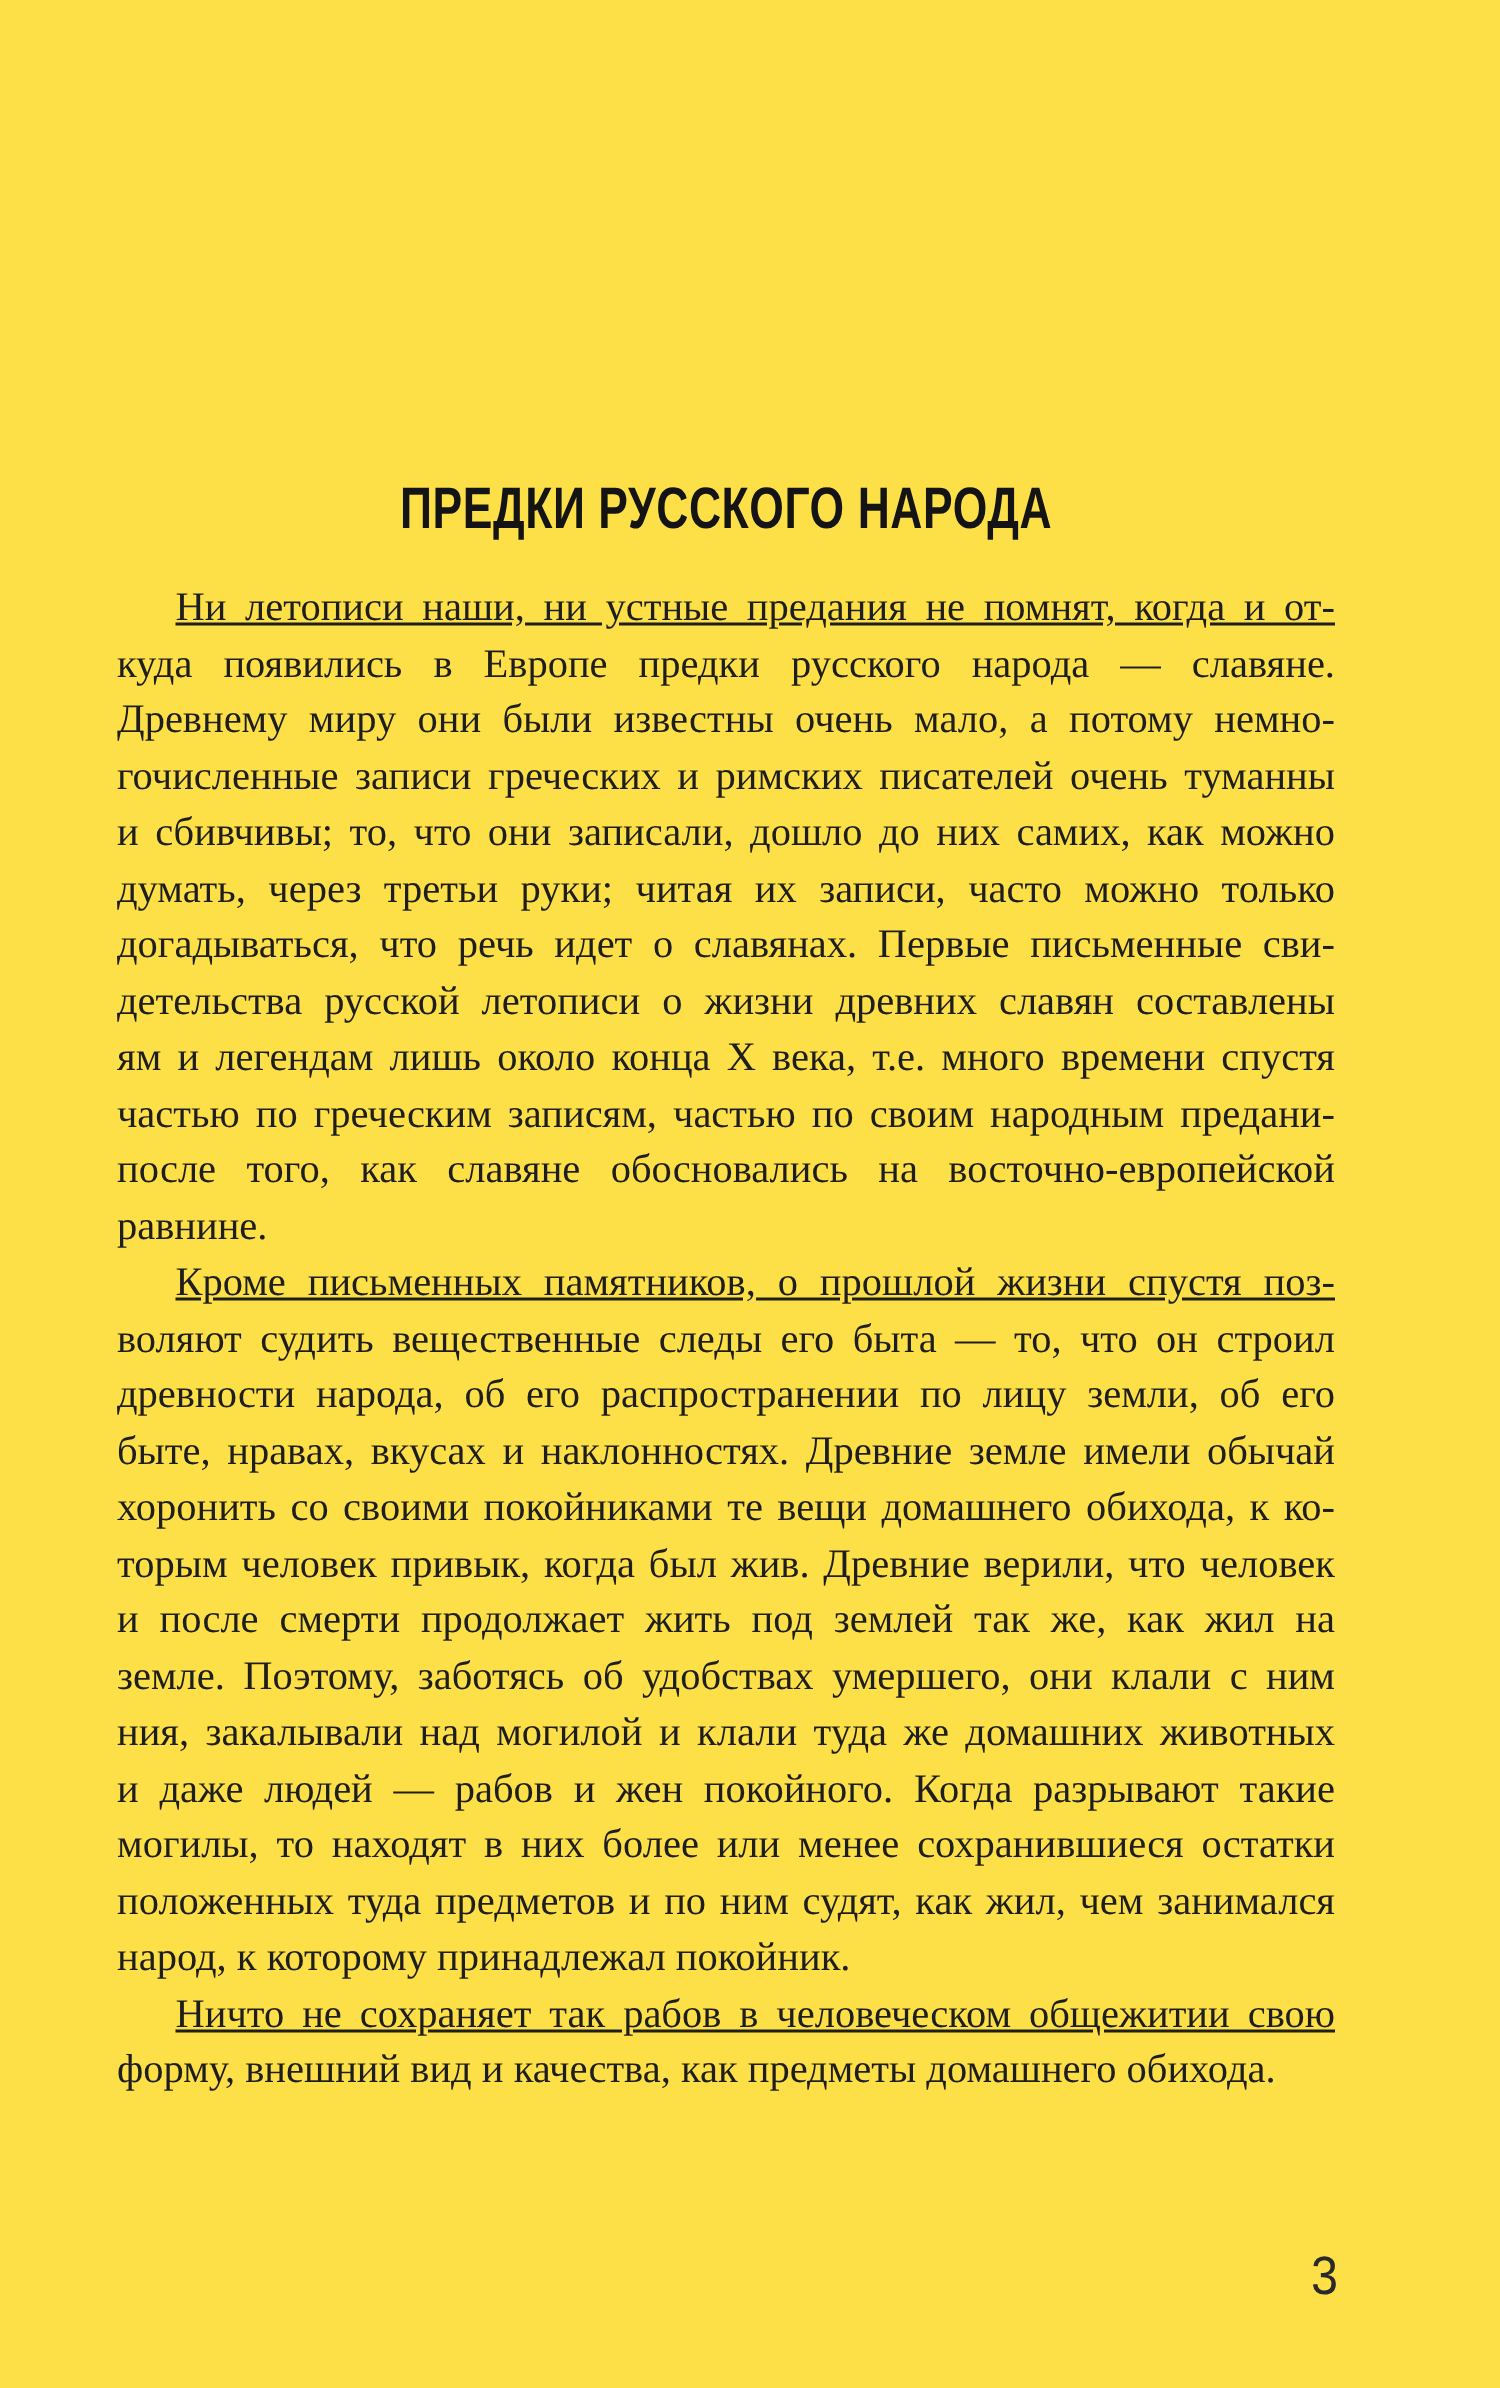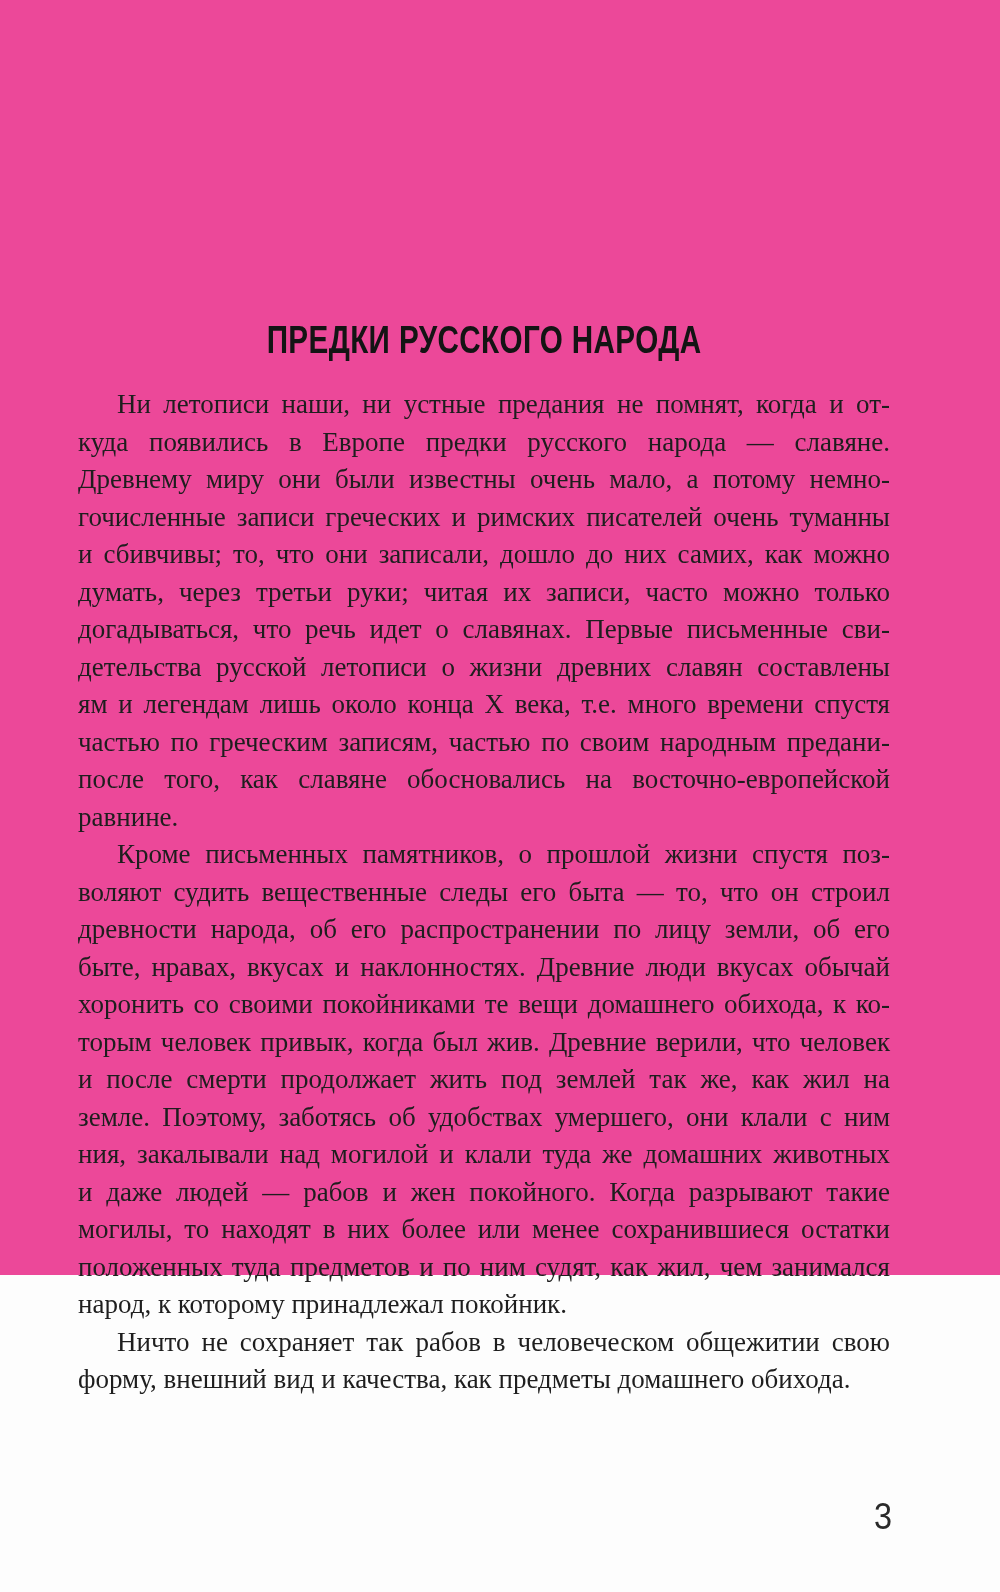--- a/index.html
+++ b/index.html
@@ -7,22 +7,22 @@
     padding: 0;
     width: 1000px;
     height: 1592px;
     background: #fdfdfd;
     overflow: hidden;
     font-family: "Liberation Serif", "DejaVu Serif", serif;
   }
   .page {
     position: relative;
     width: 1000px;
-    height: 1275px;
-    background: #ec4899;
+    height: 1592px;
+    background: #fde047;
   }
   .title-wrap {
     position: absolute;
     left: 78px;
     top: 320px;
     width: 812px;
     text-align: center;
   }
   .title {
     display: inline-block;
@@ -46,21 +46,21 @@
     color: #1e1e1e;
   }
   .para { margin: 0; }
   .line {
     white-space: nowrap;
     text-align: justify;
     text-align-last: justify;
     height: 37.5px;
     overflow: visible;
   }
-  .line.first { text-indent: 39px; }
+  .line.first { text-indent: 39px; text-decoration: underline; }
   .line.last  { text-align-last: left; }
   .page-number {
     position: absolute;
     right: 108px;
     top: 1498px;
     font-family: "Liberation Sans", "DejaVu Sans", sans-serif;
     font-size: 36px;
     line-height: 38px;
     color: #2a2a2a;
     transform: scaleX(0.9);
@@ -86,21 +86,21 @@
         <div class="line">детельства русской летописи о жизни древних славян составлены</div>
         <div class="line">ям и легендам лишь около конца X века, т.е. много времени спустя</div>
         <div class="line">частью по греческим записям, частью по своим народным предани-</div>
         <div class="line">после того, как славяне обосновались на восточно-европейской</div>
         <div class="line last">равнине.</div>
       </div>
       <div class="para">
         <div class="line first">Кроме письменных памятников, о прошлой жизни спустя поз-</div>
         <div class="line">воляют судить вещественные следы его быта — то, что он строил</div>
         <div class="line">древности народа, об его распространении по лицу земли, об его</div>
-        <div class="line">быте, нравах, вкусах и наклонностях. Древние люди вкусах обычай</div>
+        <div class="line">быте, нравах, вкусах и наклонностях. Древние земле имели обычай</div>
         <div class="line">хоронить со своими покойниками те вещи домашнего обихода, к ко-</div>
         <div class="line">торым человек привык, когда был жив. Древние верили, что человек</div>
         <div class="line">и после смерти продолжает жить под землей так же, как жил на</div>
         <div class="line">земле. Поэтому, заботясь об удобствах умершего, они клали с ним</div>
         <div class="line">ния, закалывали над могилой и клали туда же домашних животных</div>
         <div class="line">и даже людей — рабов и жен покойного. Когда разрывают такие</div>
         <div class="line">могилы, то находят в них более или менее сохранившиеся остатки</div>
         <div class="line">положенных туда предметов и по ним судят, как жил, чем занимался</div>
         <div class="line last">народ, к которому принадлежал покойник.</div>
       </div>

